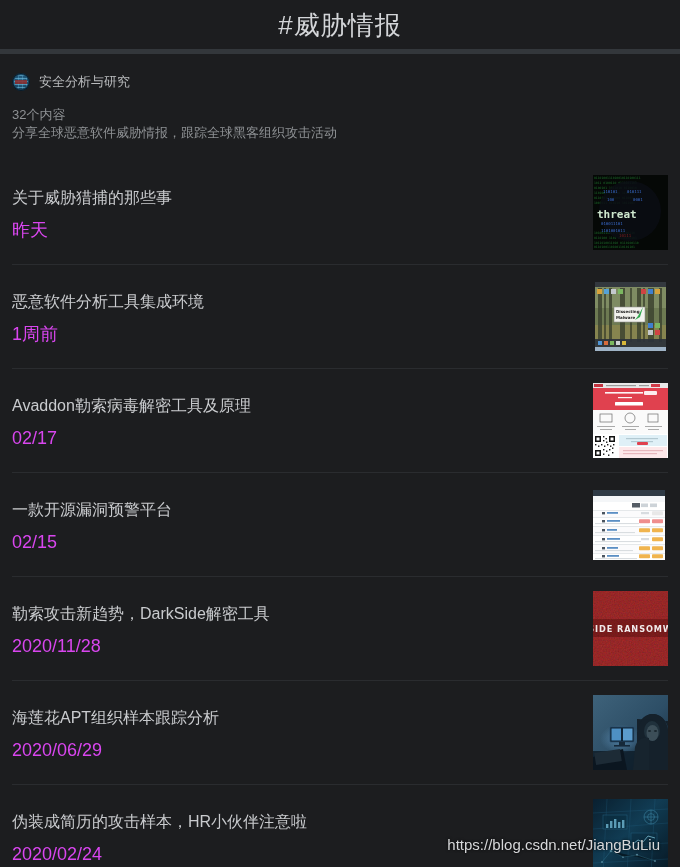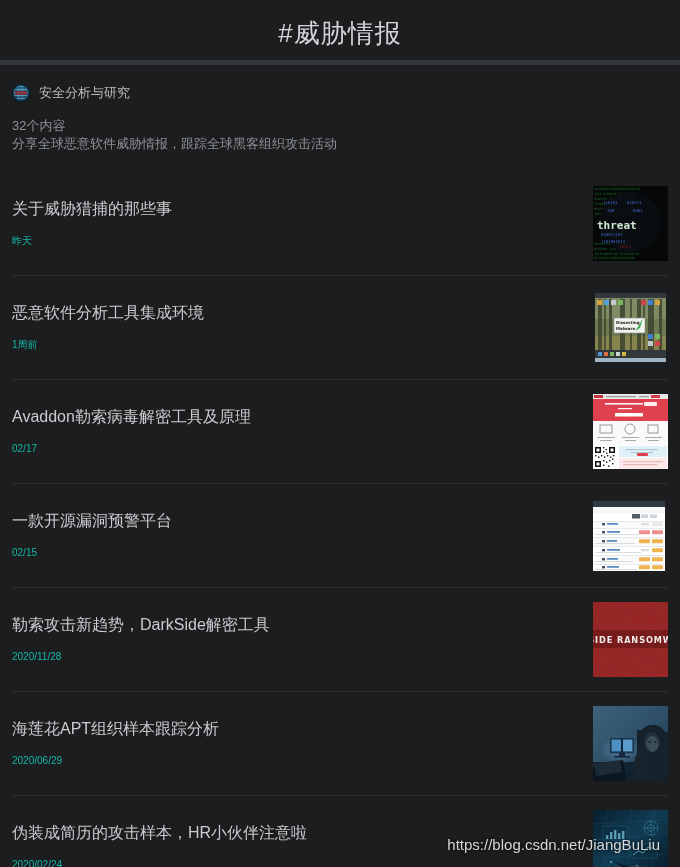--- a/index.html
+++ b/index.html
@@ -11,23 +11,23 @@
     width: 680px;
     height: 867px;
     overflow: hidden;
     font-family: "Liberation Sans", "DejaVu Sans", sans-serif;
     color: #c8c9cb;
     position: relative;
   }
 
   
   .page-header {
-    height: 60px;
+    height: 49px;
     display: flex;
-    align-items: center;
+    align-items: flex-start;
     justify-content: center;
     background: #1c1d1f;
   }
   .page-title {
     margin-top: 5px;
     font-size: 26px;
     font-weight: 400;
     letter-spacing: 1px;
     color: #d3d5d8;
     line-height: 40px;
@@ -123,22 +123,22 @@
   .post-title {
     font-size: 16px;
     color: #c9cbce;
     line-height: 22px;
     white-space: nowrap;
     overflow: hidden;
     text-overflow: ellipsis;
   }
   .post-date {
     margin-top: 13px;
-    font-size: 10px;
-    color: #14b8a6;
+    font-size: 18px;
+    color: #d946ef;
     line-height: 16px;
   }
 
   
   .thumb {
     flex: 0 0 75px;
     width: 75px;
     height: 75px;
     overflow: hidden;
     position: relative;

